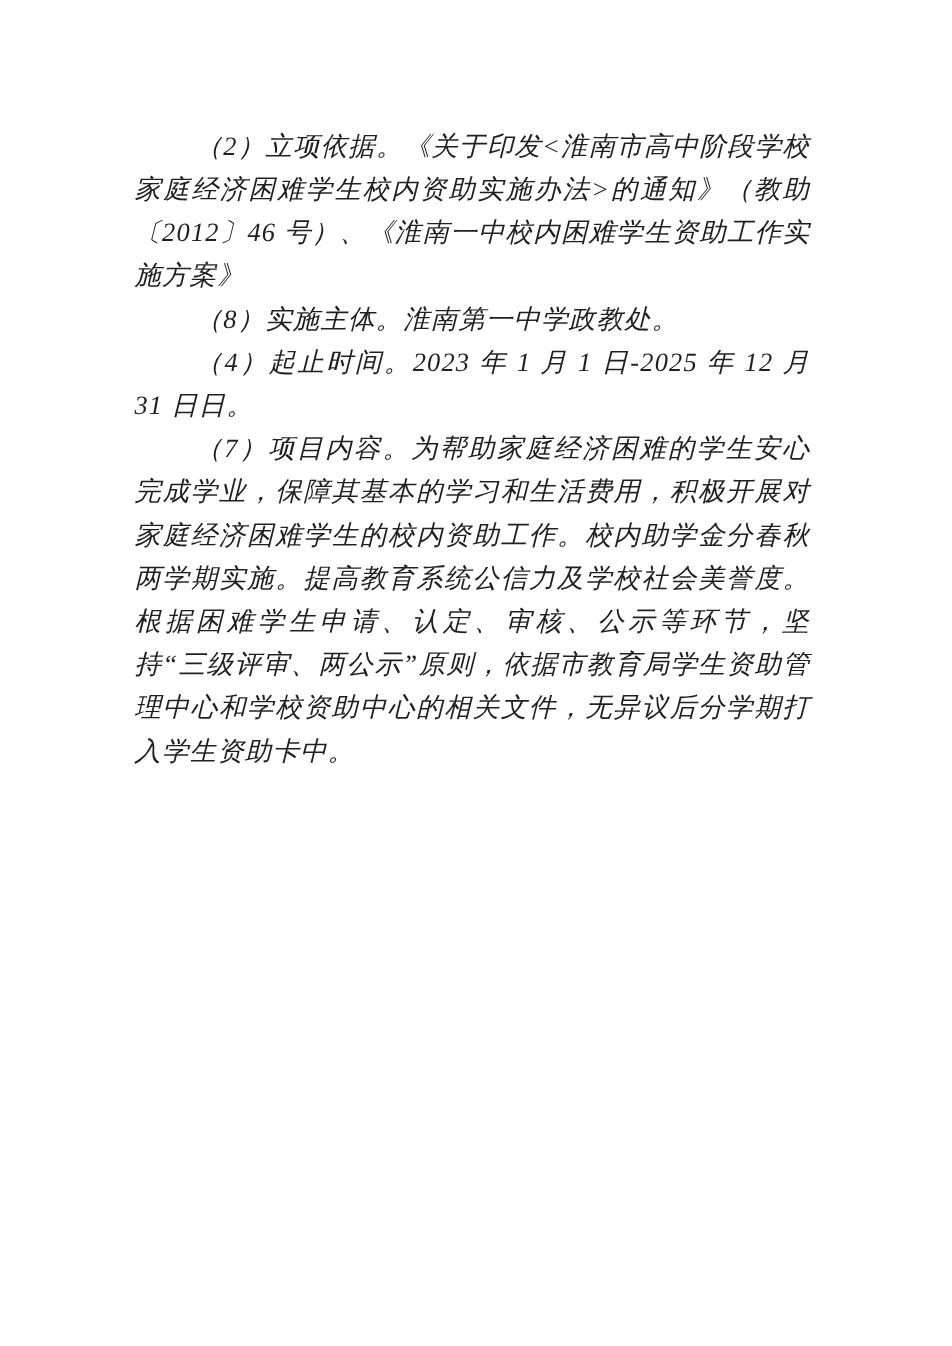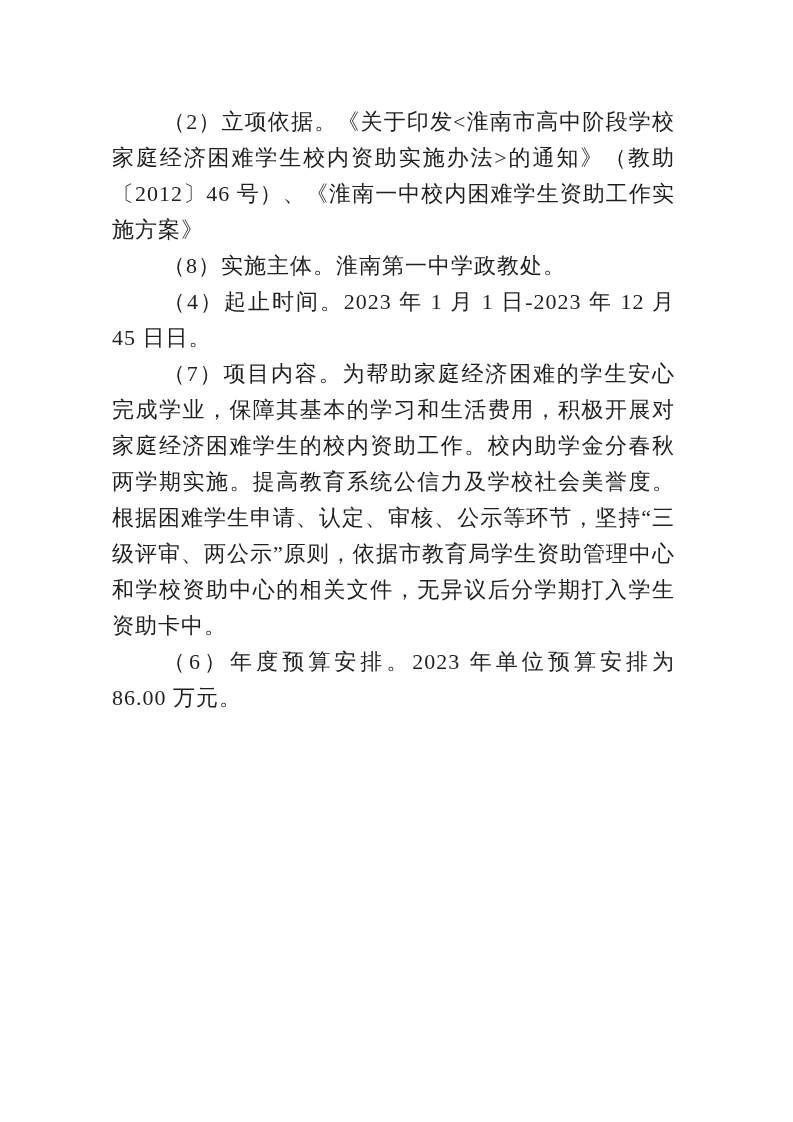--- a/index.html
+++ b/index.html
@@ -7,20 +7,21 @@
     padding: 0;
     background: #ffffff;
   }
   .page {
     position: relative;
     width: 793px;
     height: 798px;
     background: #ffffff;
     overflow: hidden;
     font-family: "Liberation Serif", "DejaVu Serif", serif;
+    font-style: italic;
   }
   .content {
     position: absolute;
     left: 112px;
     top: 104px;
     width: 563px;
     font-size: 22px;
     line-height: 36px;
     letter-spacing: 1px;
     color: #1f1f1f;
@@ -41,18 +42,17 @@
     color: #1d4ed8;
   }
 </style>
 </head>
 <body>
 
 <div class="page">
   <div class="content">
     <p>（2）立项依据。《关于印发&lt;淮南市高中阶段学校家庭经济困难学生校内资助实施办法&gt;的通知》（教助〔2012〕46 号）、《淮南一中校内困难学生资助工作实施方案》</p>
     <p>（8）实施主体。淮南第一中学政教处。</p>
-    <p>（4）起止时间。2023 年 1 月 1 日-2023 年 12 月 45 日日。</p>
+    <p>（4）起止时间。2023 年 1 月 1 日-2025 年 12 月 31 日日。</p>
     <p>（7）项目内容。为帮助家庭经济困难的学生安心完成学业，保障其基本的学习和生活费用，积极开展对家庭经济困难学生的校内资助工作。校内助学金分春秋两学期实施。提高教育系统公信力及学校社会美誉度。根据困难学生申请、认定、审核、公示等环节，坚持“三级评审、两公示”原则，依据市教育局学生资助管理中心和学校资助中心的相关文件，无异议后分学期打入学生资助卡中。</p>
-    <p>（6）年度预算安排。2023 年单位预算安排为 86.00 万元。</p>
   </div>
   <div class="page-number">- 17 -</div>
 </div>
 
 </body></html>

